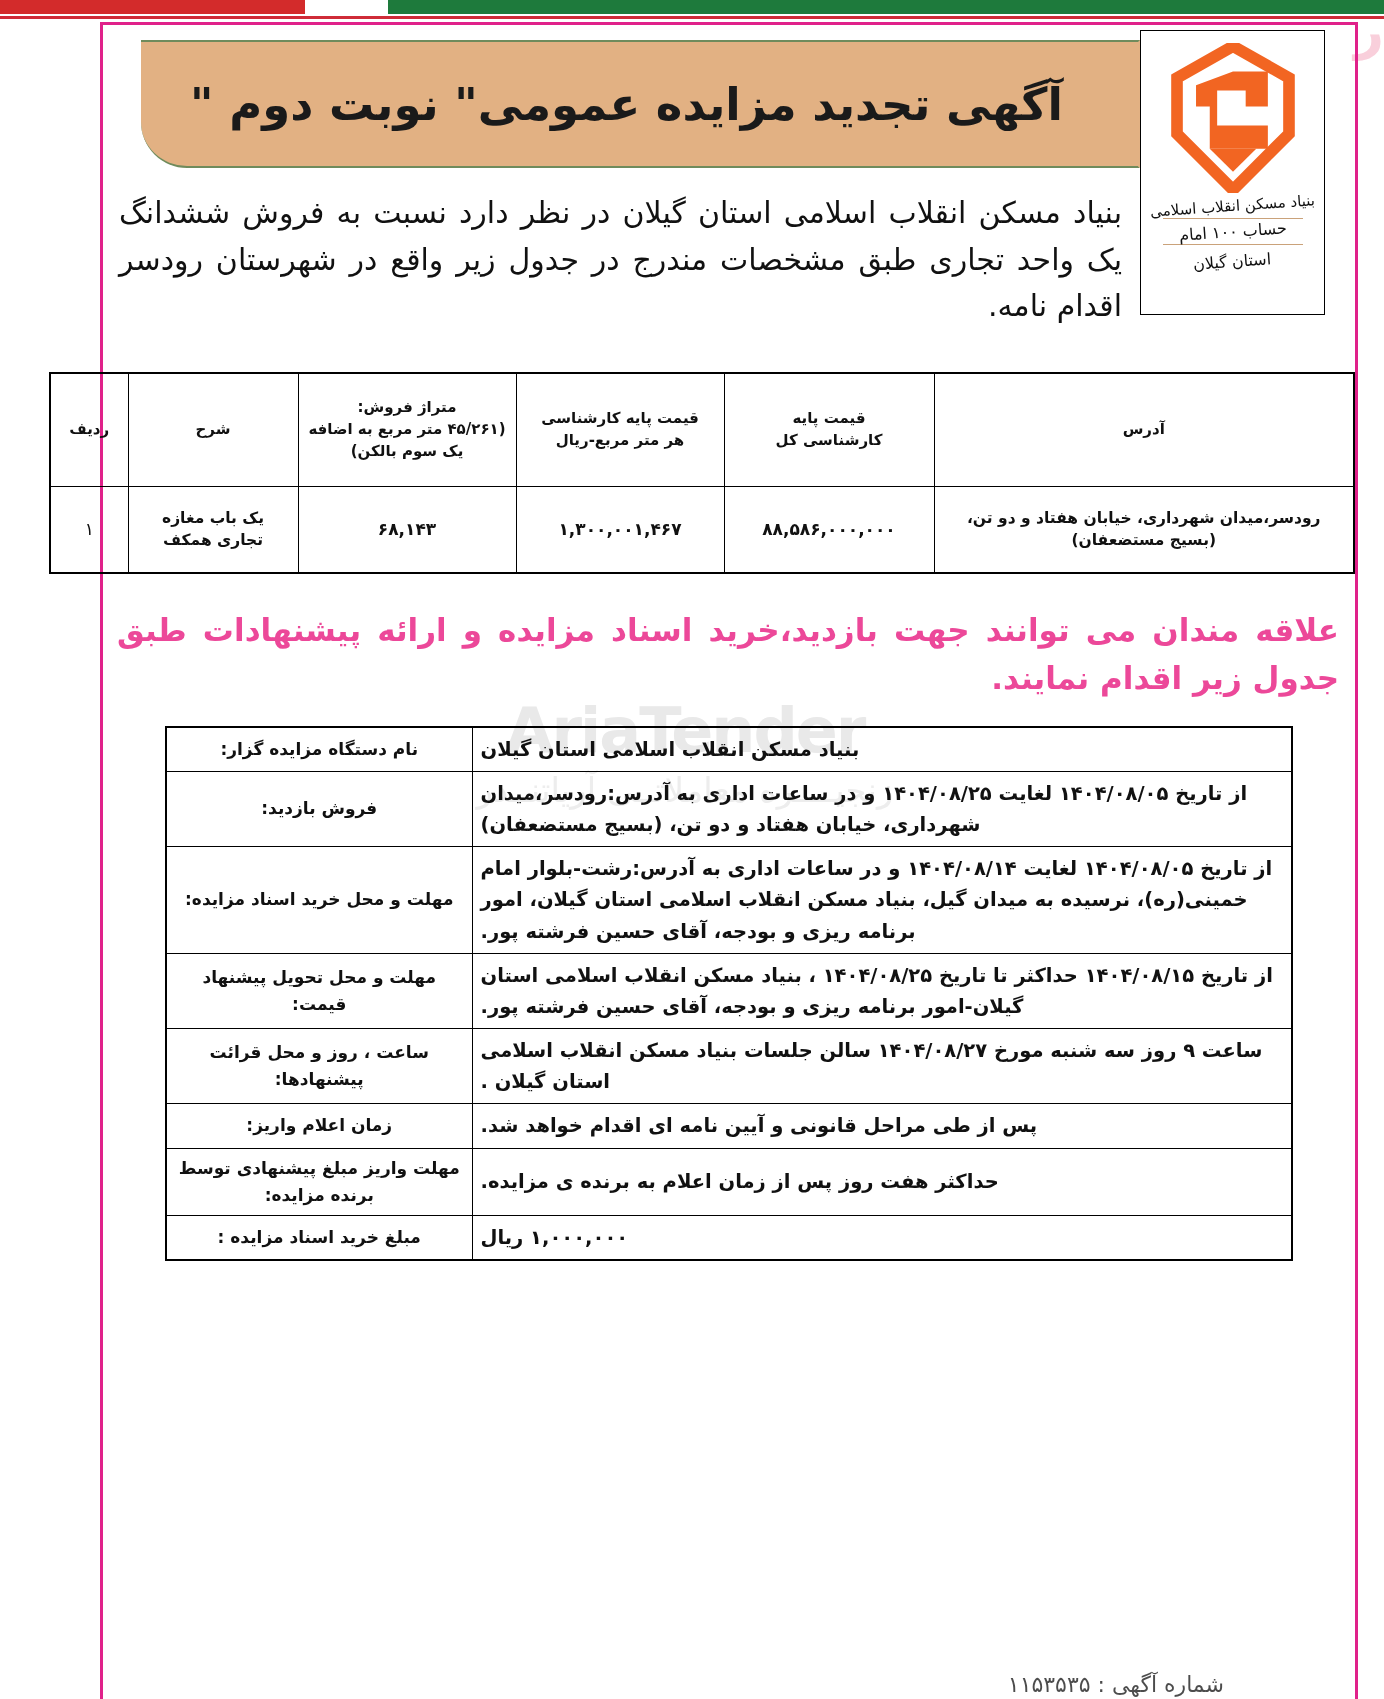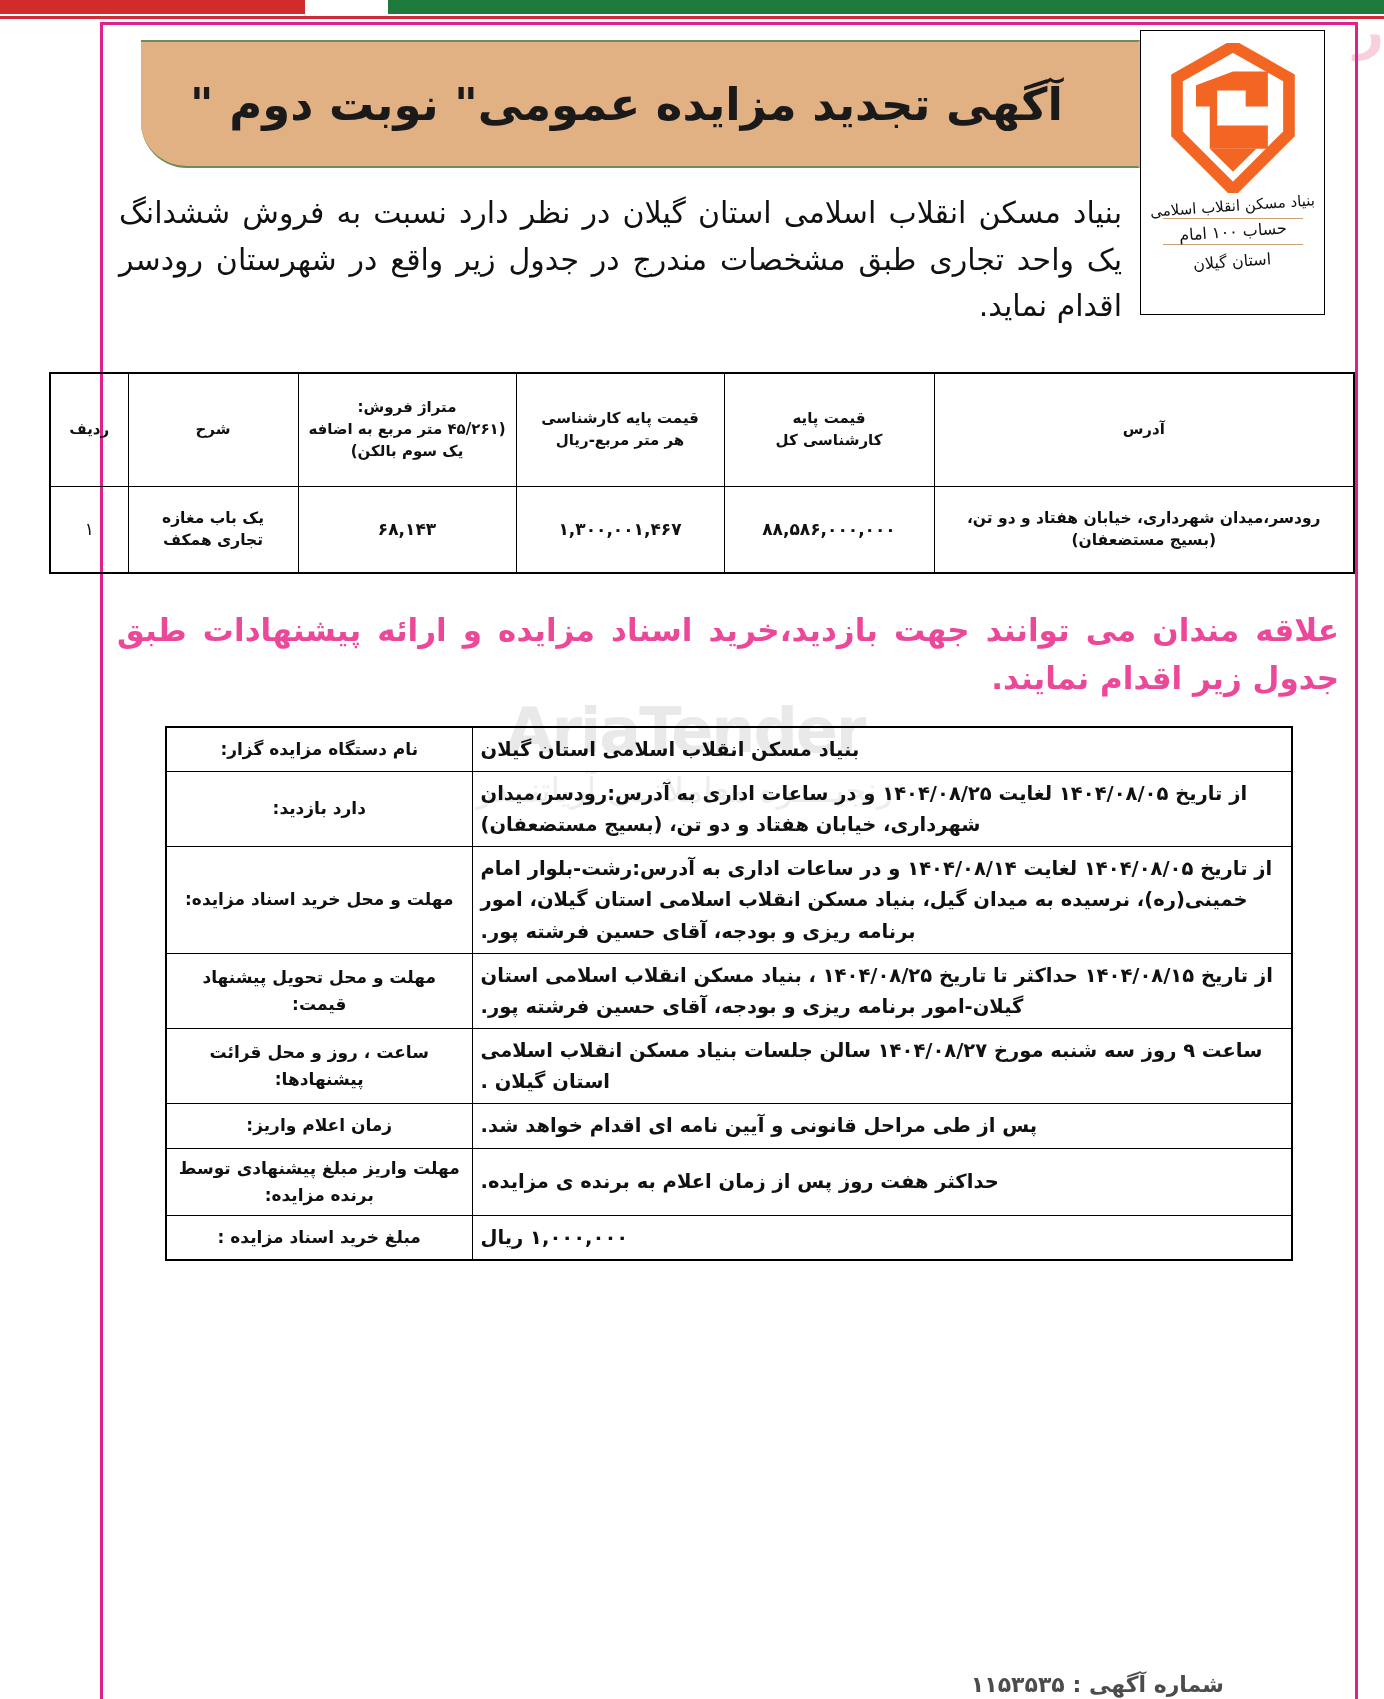--- a/index.html
+++ b/index.html
@@ -225,21 +225,21 @@
   .t2 td.val {
     text-align: left;
     font-weight: bold;
     font-size: 19.5px;
   }
 
   
   .bottom-strip {
     position: absolute;
     bottom: 2px; right: 160px;
-    font-size: 22px; font-weight: bold;
+    font-size: 22px; font-weight: normal;
     color: #111; opacity: .75;
     font-family: "DejaVu Sans", sans-serif;
   }
 </style>
 </head>
 <body>
 
 <div class="flagbar">
   <div class="seg-green"></div>
   <div class="seg-white"></div>
@@ -272,21 +272,21 @@
       <div class="logo-rule"></div>
       <div class="logo-text2">حساب ۱۰۰ امام</div>
       <div class="logo-rule"></div>
       <div class="logo-text3">استان گیلان</div>
     </div>
 
     <div class="header-right">
       <div class="title-banner">
         <h1>آگهی تجدید مزایده عمومی" نوبت دوم "</h1>
       </div>
-      <div class="intro">بنیاد مسکن انقلاب اسلامی استان گیلان در نظر دارد نسبت به فروش ششدانگ یک واحد تجاری طبق مشخصات مندرج در جدول زیر واقع در شهرستان رودسر اقدام نماید.</div>
+      <div class="intro">بنیاد مسکن انقلاب اسلامی استان گیلان در نظر دارد نسبت به فروش ششدانگ یک واحد تجاری طبق مشخصات مندرج در جدول زیر واقع در شهرستان رودسر اقدام نامه.</div>
     </div>
   </div>
 
   <div class="t1-wrap">
     <table class="doc-table t1">
       <colgroup>
         <col style="width:420px">
         <col style="width:210px">
         <col style="width:208px">
         <col style="width:218px">
@@ -333,21 +333,21 @@
       <col style="width:820px">
       <col style="width:306px">
     </colgroup>
     <tbody>
       <tr>
         <td class="val">بنیاد مسکن انقلاب اسلامی استان گیلان</td>
         <td class="lbl">نام دستگاه مزایده گزار:</td>
       </tr>
       <tr>
         <td class="val">از تاریخ ۱۴۰۴/۰۸/۰۵ لغایت ۱۴۰۴/۰۸/۲۵ و در ساعات اداری به آدرس:رودسر،میدان شهرداری، خیابان هفتاد و دو تن، (بسیج مستضعفان)</td>
-        <td class="lbl">دارد بازدید:</td>
+        <td class="lbl">فروش بازدید:</td>
       </tr>
       <tr>
         <td class="val">از تاریخ ۱۴۰۴/۰۸/۰۵ لغایت ۱۴۰۴/۰۸/۱۴ و در ساعات اداری به آدرس:رشت-بلوار امام خمینی(ره)، نرسیده به میدان گیل، بنیاد مسکن انقلاب اسلامی استان گیلان، امور برنامه ریزی و بودجه، آقای حسین فرشته پور.</td>
         <td class="lbl">مهلت و محل خرید اسناد مزایده:</td>
       </tr>
       <tr>
         <td class="val">از تاریخ ۱۴۰۴/۰۸/۱۵ حداکثر تا تاریخ ۱۴۰۴/۰۸/۲۵ ، بنیاد مسکن انقلاب اسلامی استان گیلان-امور برنامه ریزی و بودجه، آقای حسین فرشته پور.</td>
         <td class="lbl">مهلت و محل تحویل پیشنهاد قیمت:</td>
       </tr>
       <tr>

